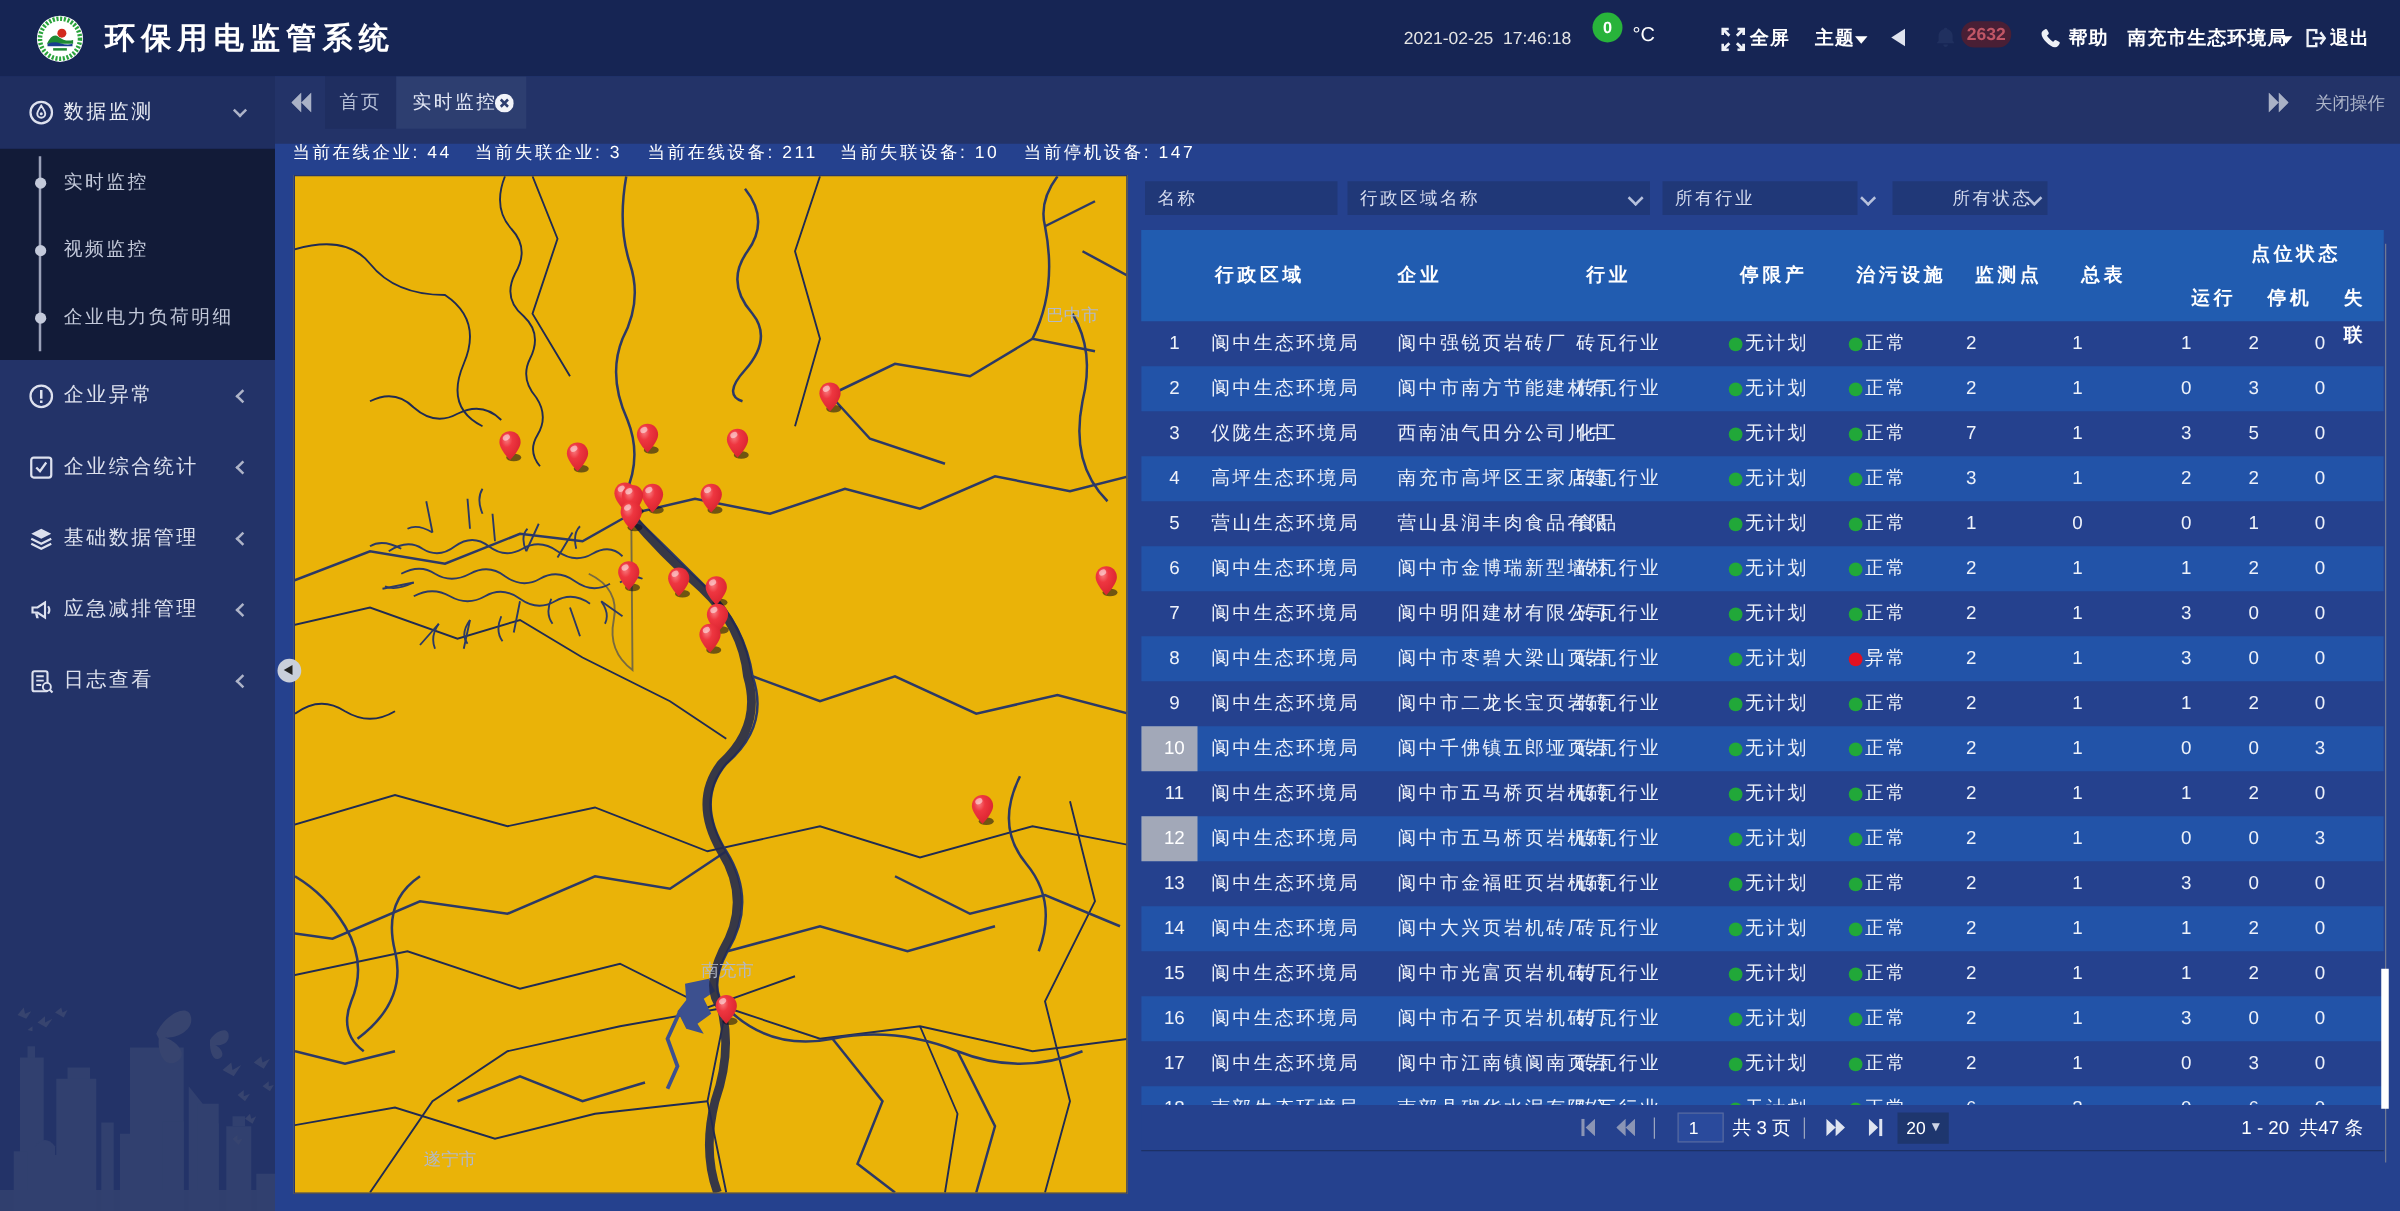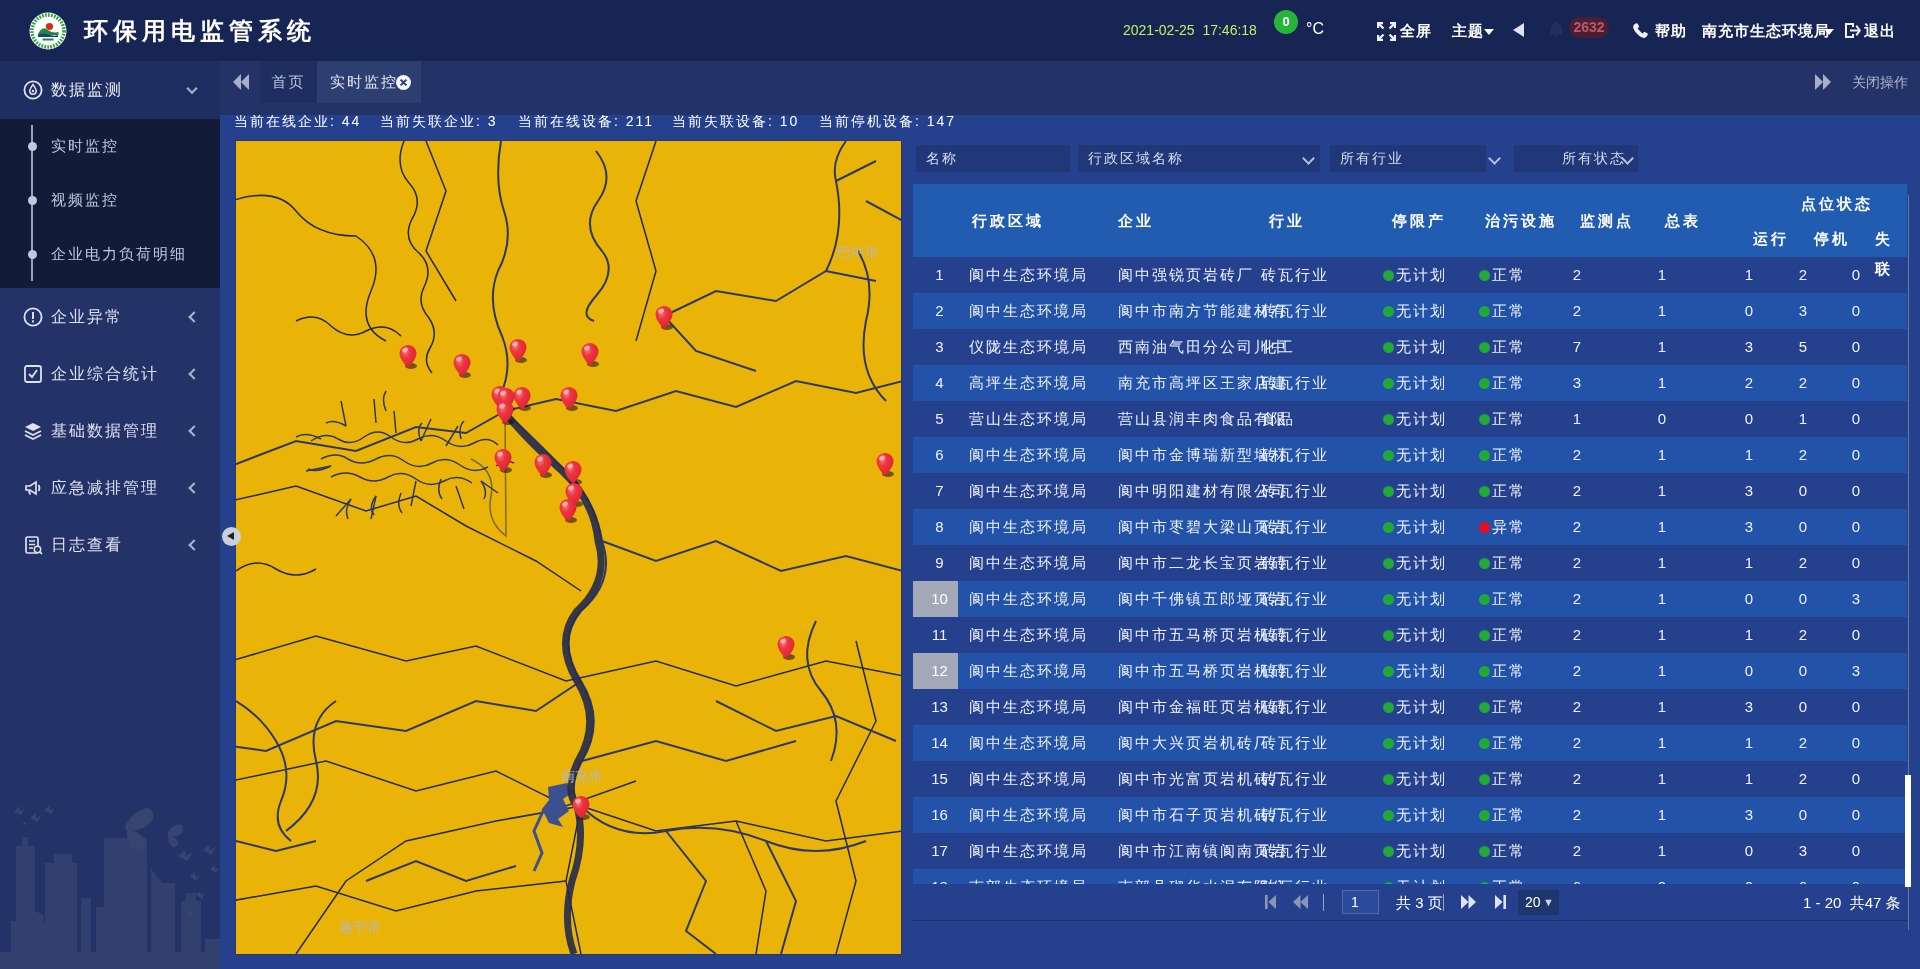--- a/index.html
+++ b/index.html
@@ -1,20 +1,20 @@
 <!DOCTYPE html>
 <html><head>
 <meta charset="utf-8">
 <title>环保用电监管系统</title>
 <style>
 *{margin:0;padding:0;box-sizing:border-box;}
 html,body{width:1920px;height:969px;overflow:hidden;background:#25418e;font-family:"Liberation Sans",sans-serif;}
 #hdr{position:absolute;left:0;top:0;width:1920px;height:61px;background:#162554;z-index:20;}
 #hdr .title{position:absolute;left:84px;top:0;line-height:61px;font-size:24px;font-weight:bold;color:#fff;letter-spacing:5px;}
-#hdr .time{position:absolute;left:1123px;top:0;line-height:61px;font-size:14px;color:#bef264;}
+#hdr .time{position:absolute;left:1123px;top:0;line-height:61px;font-size:14px;color:#e5e5e5;}
 #tempbadge{position:absolute;left:1274px;top:10px;width:24px;height:24px;border-radius:50%;background:#28b33b;color:#fff;font-size:13px;font-weight:bold;text-align:center;line-height:24px;}
 #celsius{position:absolute;left:1306px;top:0;line-height:58px;font-size:16px;color:#fff;}
 .hitem{position:absolute;top:0;line-height:61px;font-size:15px;font-weight:bold;color:#fff;letter-spacing:1px;}
 #sidebar{position:absolute;left:0;top:61px;width:220px;height:908px;background:#233368;z-index:10;}
 #m0{position:relative;height:58px;background:#1f2e60;color:#e8ebf4;}
 #submenu{position:relative;height:169px;background:#121b38;}
 #submenu .vline{position:absolute;left:31px;top:6px;width:2px;height:156px;background:#9aa1b8;}
 .subitem{position:relative;height:54px;line-height:54px;color:#c3c9da;font-size:15px;padding-left:51px;letter-spacing:2px;}
 .subitem .dot{position:absolute;left:28px;top:23px;width:9px;height:9px;border-radius:50%;background:#c3c9da;}
 .mitem{position:relative;height:57px;line-height:57px;color:#dde1ee;font-size:16px;padding-left:51px;letter-spacing:2px;}
@@ -46,21 +46,21 @@
 .row .gdot{position:absolute;width:11px;height:11px;border-radius:50%;background:#21a839;top:13px;}
 .row .rdot{background:#e31021;}
 .row .c4{left:483px;}
 .row .c5{left:579px;}
 .row .n1{left:645px;width:40px;text-align:center;}
 .row .n2{left:730px;width:40px;text-align:center;}
 .row .n3{left:817px;width:40px;text-align:center;}
 .row .n4{left:871px;width:40px;text-align:center;}
 .row .n5{left:924px;width:40px;text-align:center;}
 #pager{position:absolute;left:913px;top:884px;width:994px;height:37px;background:#25418e;z-index:6;border-bottom:1px solid #1d3166;}
-#pager .pt{position:absolute;color:#fff;font-size:15px;top:0;line-height:37px;margin-left:10px;}
+#pager .pt{position:absolute;color:#fff;font-size:15px;top:0;line-height:37px;}
 #scrolltrack{position:absolute;left:1908px;top:195px;width:1px;height:735px;background:#6f7892;z-index:7;}
 #scrollthumb{position:absolute;left:1905px;top:775px;width:6px;height:112px;background:#ffffff;z-index:8;}
 .sep{position:absolute;top:10px;width:1px;height:17px;background:#9aa5c0;}
 </style>
 </head>
 <body>
 <div id="hdr">
 <svg style="position:absolute;left:29px;top:12px" width="38" height="38" viewBox="0 0 38 38">
 <circle cx="19" cy="19" r="18.5" fill="#ffffff"></circle>
 <circle cx="19" cy="19" r="16" fill="none" stroke="#2aa33c" stroke-width="3.6" stroke-dasharray="1.7 1.3"></circle>

